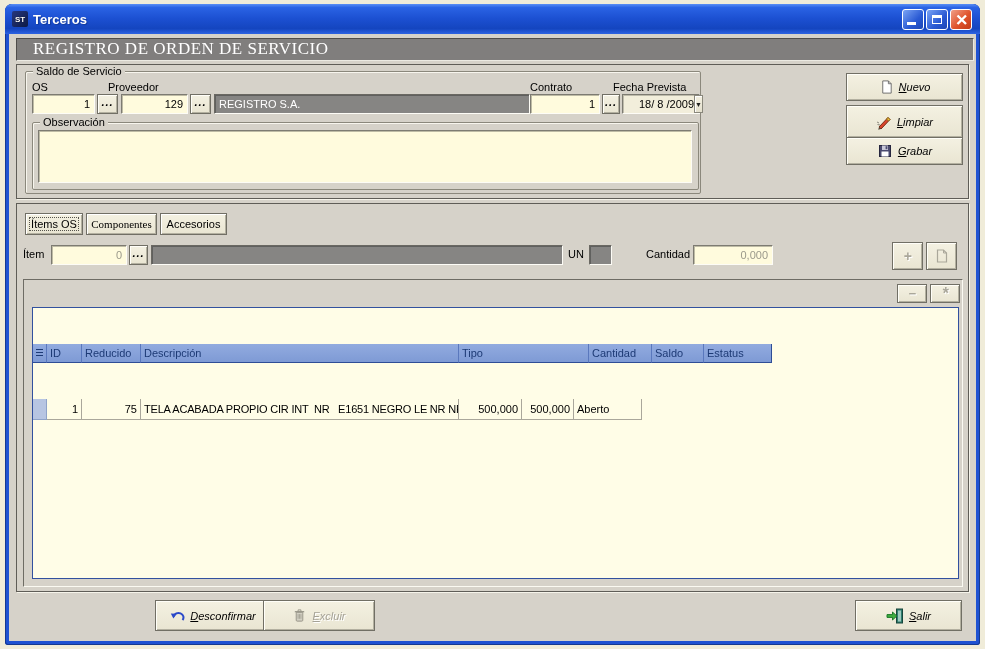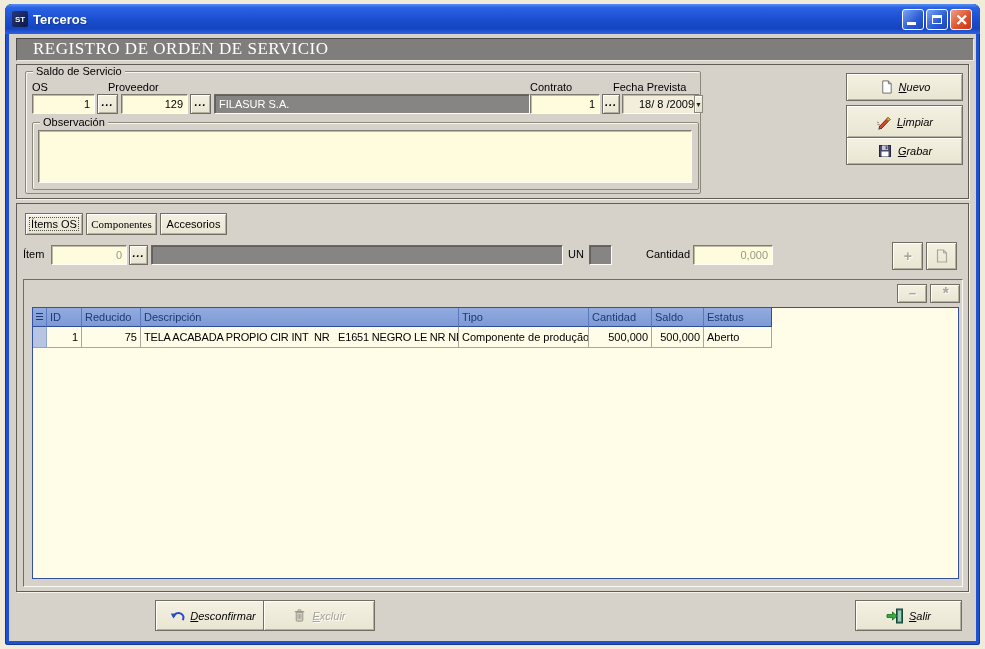--- a/index.html
+++ b/index.html
@@ -74,21 +74,21 @@
                  font-size:7px; color:#222; cursor:pointer; }
 
   
   .tab { position:absolute; height:22px; background:linear-gradient(180deg,#f4f1e2,#e9e5d2);
          border:1px solid #716f65; box-shadow: inset 1px 1px 0 #fff, inset -1px -1px 0 #b3b0a0;
          display:flex; align-items:center; justify-content:center; font-size:11px; cursor:pointer; }
   .tab.active::after { content:""; position:absolute; inset:3px; border:1px dotted #55534c; }
 
   
   .grid { position:absolute; background:#fffde7; border:1px solid #32519f; overflow:hidden; }
-  .g-row { display:flex; }
+  .g-row { display:flex;margin-top:36px; }
   .g-h { background:linear-gradient(180deg,#92abdf,#7e9ad5); color:#1d3a75;
          border-right:1px solid #5a78bd; border-bottom:1px solid #2e4d96;
          font-size:11px; line-height:18px; height:19px; padding:0 3px; overflow:hidden; white-space:nowrap; }
   .g-c { background:#fffde7; border-right:1px solid #aaa79b; border-bottom:1px solid #aaa79b;
          font-size:11px; line-height:20px; height:21px; padding:0 3px; overflow:hidden; white-space:nowrap; }
   .g-c.pre { white-space:pre; letter-spacing:-0.2px; }
   .sel-h { width:14px; display:flex; align-items:center; justify-content:center; }
   .sel-c { width:14px; background:#b7c5e2; border-right:1px solid #8fa3c8; border-bottom:1px solid #8fa3c8; }
   .lines-icon { width:8px; height:9px;
                 background:repeating-linear-gradient(180deg,#1d3a75 0 1px,transparent 1px 3px); }
@@ -135,21 +135,21 @@
 
           <input class="field num" style="left: 6px; top: 22px; width: 63px; height: 20px;" value="1">
           <div class="btn browse" style="left:71px; top:22px; width:21px; height:20px;">
               <span>...</span>
             </div>
 
           <input class="field num" style="left: 95px; top: 22px; width: 67px; height: 20px;" value="129">
           <div class="btn browse" style="left:164px; top:22px; width:21px; height:20px;">
               <span>...</span>
             </div>
-          <div class="ro-gray" style="left:188px; top:22px; width:316px; height:20px;">FILASUR S.A.</div>
+          <div class="ro-gray" style="left:188px; top:22px; width:316px; height:20px;">REGISTRO S.A.</div>
 
           <input class="field num" style="left: 504px; top: 22px; width: 70px; height: 20px;" value="1">
           <div class="btn browse" style="left:576px; top:22px; width:18px; height:20px;">
               <span>...</span>
             </div>
 
           <div class="combo" style="left:596px; top:22px; width:78px; height:20px;">
             <span class="val">18/ 8 /2009</span>
             <span class="drop">
                 <span>▼</span>
@@ -243,21 +243,20 @@
               <div class="g-h" style="width:130px;">Tipo</div>
               <div class="g-h" style="width:63px;">Cantidad</div>
               <div class="g-h" style="width:52px;">Saldo</div>
               <div class="g-h" style="width:68px; border-right:1px solid #2e4d96;">Estatus</div>
             </div>
             <div class="g-row">
               <div class="g-c sel-c"></div>
               <div class="g-c num" style="width:35px;">1</div>
               <div class="g-c num" style="width:59px;">75</div>
               <div class="g-c pre" style="width:318px;">TELA ACABADA PROPIO CIR INT  NR   E1651 NEGRO LE NR NR</div>
-              <div class="g-c" style="width:130px;">Componente de produção</div>
               <div class="g-c num" style="width:63px;">500,000</div>
               <div class="g-c num" style="width:52px;">500,000</div>
               <div class="g-c" style="width:68px;">Aberto</div>
             </div>
           </div>
         </div>
       </div>
 
       <div class="btn" style="left:134px; top:566px; width:116px; height:31px;margin-left:12px;">
         <svg width="15" height="14" viewBox="0 0 15 14">

